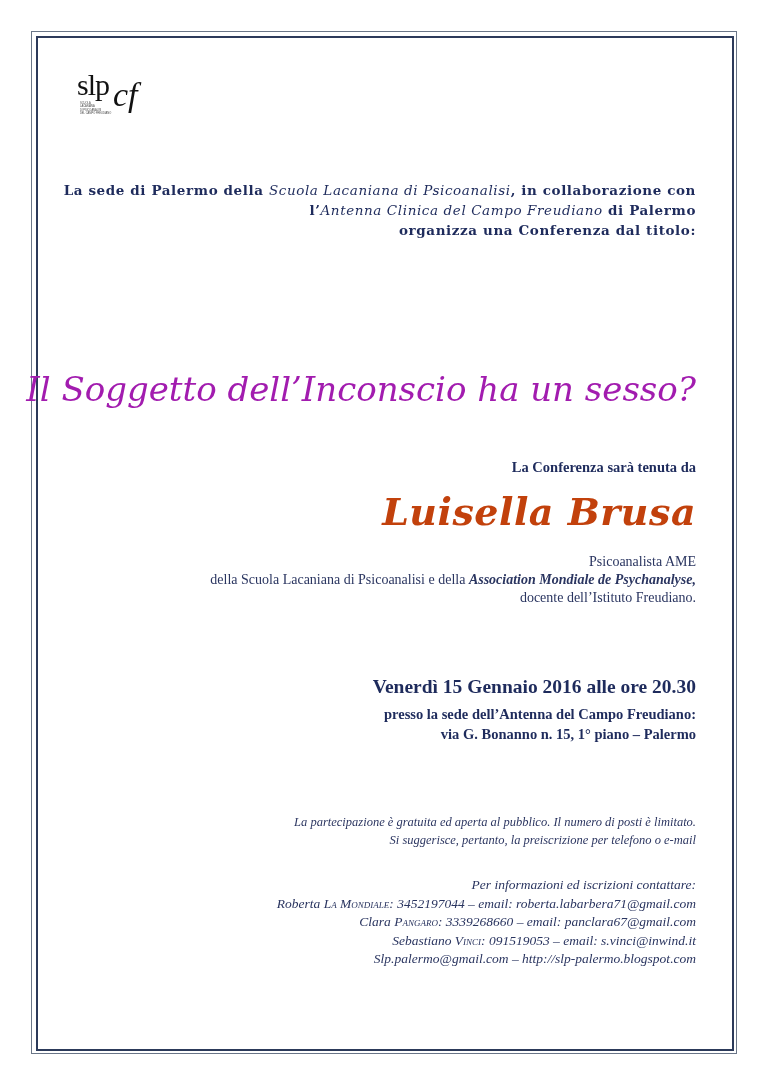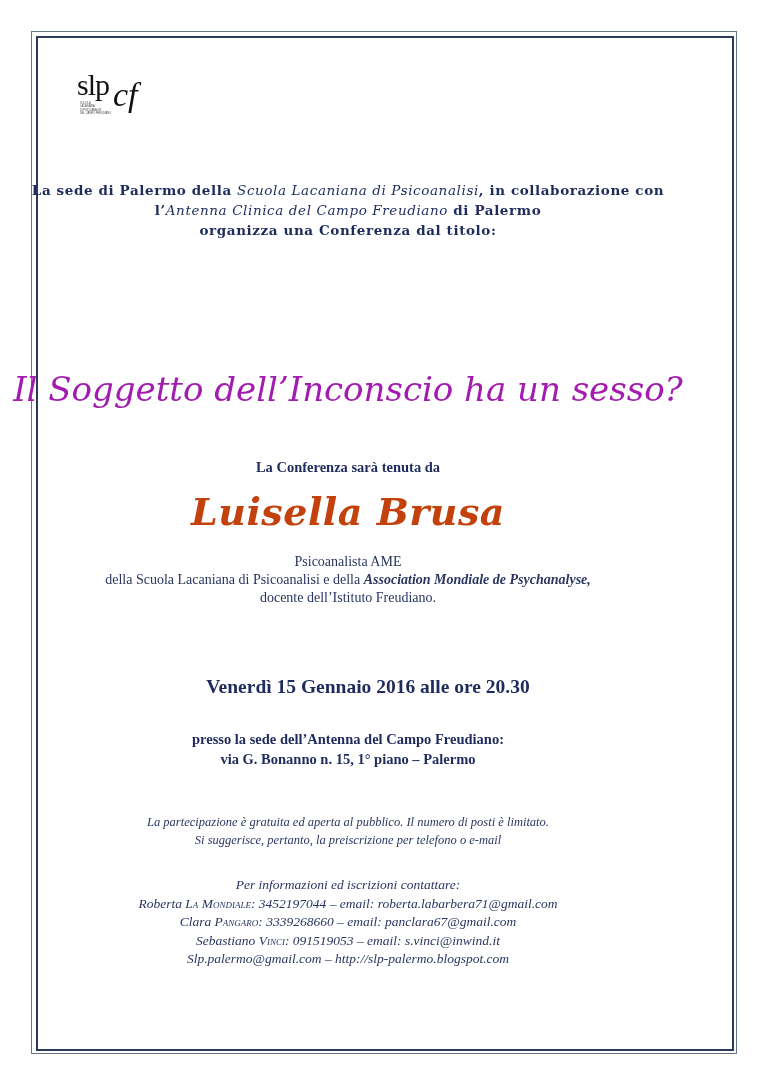--- a/index.html
+++ b/index.html
@@ -3,30 +3,30 @@
 <meta charset="utf-8">
 <style>
   html, body { margin: 0; padding: 0; background: #ffffff; }
   body { width: 768px; height: 1086px; position: relative; overflow: hidden; font-family: "DejaVu Serif", serif; color: #1e2b5c; }
   .frame-outer { position: absolute; left: 31px; top: 31px; width: 704px; height: 1021px; border: 1.5px solid #6a7688; }
   .frame-inner { position: absolute; left: 36px; top: 36px; width: 694px; height: 1011px; border: 2px solid #2c3a5a; }
   .logo { position: absolute; left: 77px; top: 70px; width: 70px; height: 56px; }
   .logo .slp { position: absolute; left: 0; top: -2px; font-family: "Liberation Serif", serif; font-size: 30px; color: #111; letter-spacing: -1px; }
   .logo .cf { position: absolute; left: 36px; top: 6px; font-family: "Liberation Serif", serif; font-style: italic; font-size: 34px; color: #111; }
   .logo .sub { position: absolute; left: 3px; top: 32px; font-size: 2.6px; line-height: 3.4px; color: #444; font-family: "Liberation Sans", sans-serif; width: 40px; }
-  .c { position: absolute; left: 0; width: 696px; text-align: center; white-space: nowrap; }
+  .c { position: absolute; left: 0; width: 696px; text-align: right; white-space: nowrap; }
   .intro { top: 180px; font-family: "DejaVu Serif", serif; font-weight: bold; font-size: 13.5px; line-height: 20px; letter-spacing: 0.6px; }
   .intro i { font-weight: normal; }
   .title { top: 369px; font-family: "DejaVu Serif", serif; font-style: italic; font-size: 34px; color: #a21caf; }
   .lead { top: 459px; font-family: "Liberation Serif", serif; font-weight: bold; font-size: 14.5px; }
   .speaker { top: 489px; font-family: "DejaVu Serif", serif; font-style: italic; font-weight: bold; font-size: 38px; color: #c2410c; letter-spacing: 0.5px; }
   .bio { top: 553px; font-family: "Liberation Serif", serif; font-size: 14px; line-height: 18px; color: #2a3560; }
   .bio b { font-style: italic; margin-top: 28px; }
-  .when { top: 676px; font-family: "Liberation Serif", serif; font-weight: bold; font-size: 19.5px; margin-left: 20px; }
-  .where { top: 704px; font-family: "Liberation Serif", serif; font-weight: bold; font-size: 14.5px; line-height: 20px; margin-top: 25px; }
+  .when { top: 676px; font-family: "Liberation Serif", serif; font-weight: bold; font-size: 19.5px; }
+  .where { top: 704px; font-family: "Liberation Serif", serif; font-weight: bold; font-size: 14.5px; line-height: 20px; }
   .note { top: 813px; font-family: "Liberation Serif", serif; font-style: italic; font-size: 12.5px; line-height: 18px; color: #2c3661; }
   .contacts { top: 876px; font-family: "Liberation Serif", serif; font-size: 13.5px; line-height: 18.5px; color: #2a3560; font-style: italic; }
   .sc { font-variant: small-caps; }
 </style>
 </head>
 <body>
 
 <div class="frame-outer"></div>
 <div class="frame-inner"></div>
 

